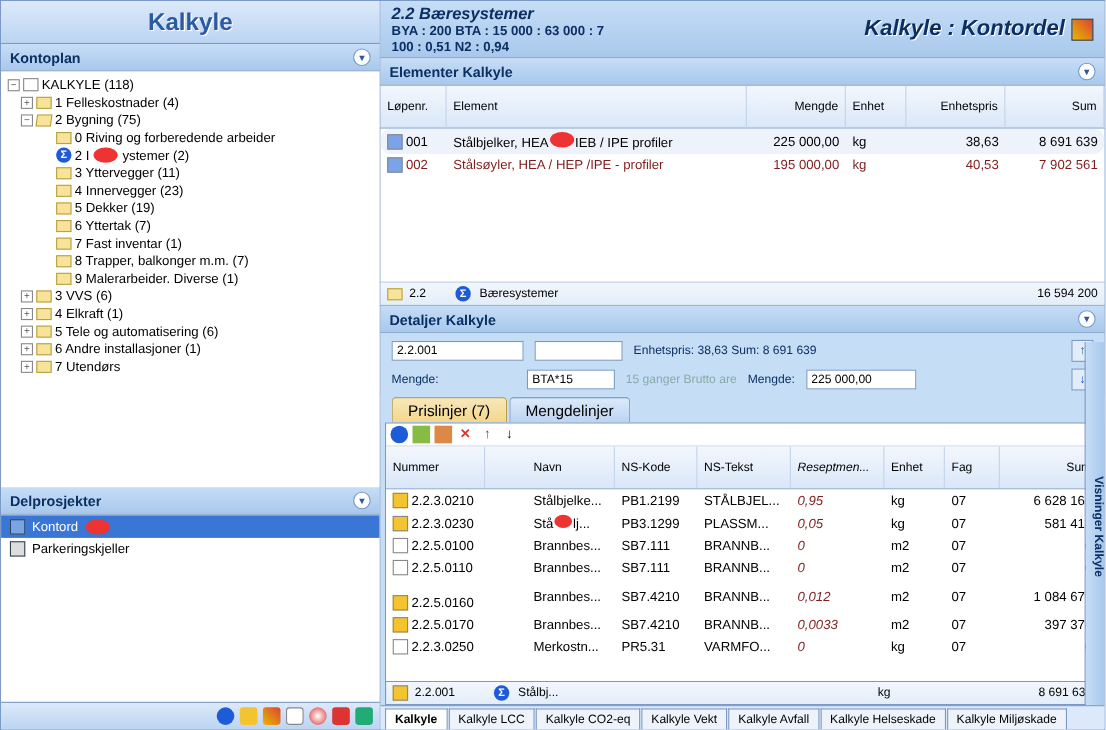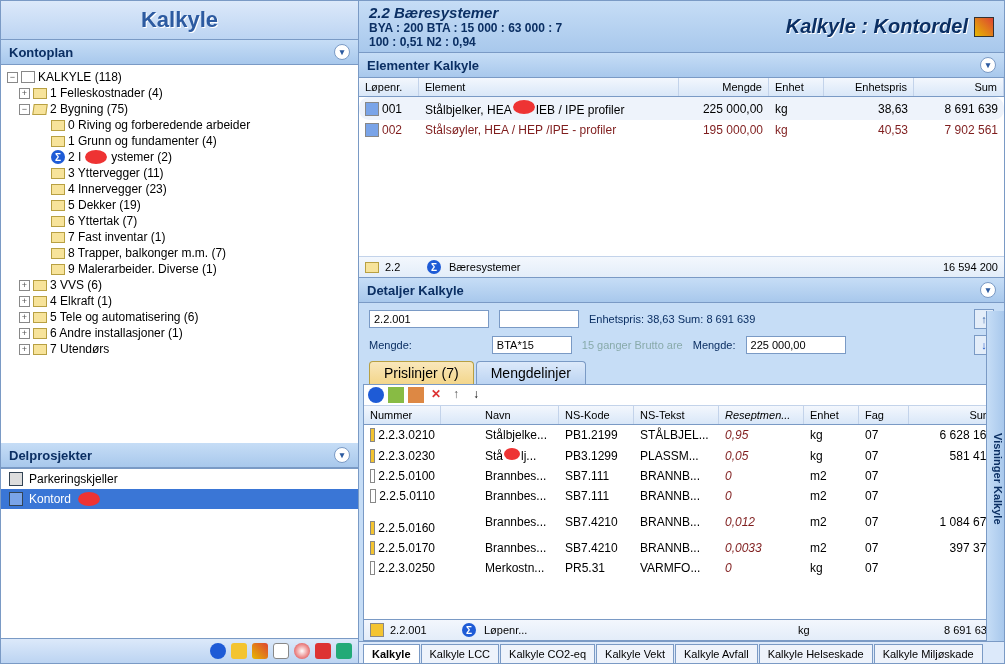--- a/index.html
+++ b/index.html
@@ -33,21 +33,21 @@
 .footer-bar .ico { width:16px;height:16px; border-radius:3px; display:inline-block;}
 
 .right-header { background:linear-gradient(#c6ddf6,#a8c8ec); padding:3px 10px; border-bottom:1px solid #7a9ac5; display:flex; justify-content:space-between; align-items:center;}
 .right-header .crumb { color:#0b2f63;}
 .right-header .crumb .t1{font-weight:bold;font-size:15px;font-style:italic;}
 .right-header .crumb .t2{font-size:12px;font-weight:bold;}
 .right-header .kk { font-size:20px; font-style:italic; font-weight:bold; color:#0b2f63; text-shadow:1px 1px #fff; display:flex;align-items:center;gap:6px;}
 .cube { width:20px;height:20px;background:linear-gradient(45deg,#e6b800,#d43);border:1px solid #333;}
 
 .grid-head { display:flex; background:linear-gradient(#f3f7fd,#d9e7f8); border-bottom:1px solid #7a9ac5; font-weight:normal; color:#000; font-size:11px;}
-.grid-head > div { padding:3px 6px; border-right:1px solid #c3d3ea;}
+.grid-head > div { padding:13px 6px; border-right:1px solid #c3d3ea;}
 .grid-body { background:#fff; overflow:auto;}
 .grid-row { display:flex; padding:1px 0; align-items:center;}
 .grid-row > div { padding:2px 6px; overflow:hidden; white-space:nowrap; text-overflow:ellipsis;}
 .grid-row.sel { background:#eef3fb;border-radius:10px;}
 .blue-text { color:#7f1d1d;}
 
 .elem-panel { display:flex; flex-direction:column; height: 200px; border-bottom:1px solid #7a9ac5;}
 .elem-sum { display:flex; align-items:center; padding:3px 6px; background:linear-gradient(#f3f7fd,#e3edf9); border-top:1px solid #c3d3ea; font-size:11px;}
 
 .detail-panel { flex:1; display:flex; flex-direction:column; background:#c6ddf6;}
@@ -64,21 +64,21 @@
 .toolbar { padding:2px 4px; display:flex;gap:4px;align-items:center;border-bottom:1px solid #c3d3ea;}
 .toolbar .tico { width:16px;height:16px;display:inline-block;}
 
 .bottom-tabs { display:flex; background:#dce9fa; border-top:1px solid #7a9ac5; padding:2px 4px 0 4px; gap:1px; font-size:11px;}
 .bottom-tabs .btab { padding:3px 8px; background:#eef3fb; border:1px solid #7a9ac5; border-bottom:none;}
 .bottom-tabs .btab.active { background:#fff; font-weight:bold;}
 
 .right-strip { position:absolute; right:0; top:310px; bottom:22px; width:18px; background:linear-gradient(90deg,#c6ddf6,#a8c8ec); border-left:1px solid #7a9ac5; writing-mode:vertical-rl; text-align:center; font-size:11px; color:#0b2f63; font-weight:bold; padding-top:6px;}
 
 .c-lop{width:60px;} .c-elem{flex:1;} .c-mng{width:90px;text-align:right;} .c-enh{width:55px;} .c-ep{width:90px;text-align:right;} .c-sum{width:90px;text-align:right;}
-.p-num{width:77px;} .p-navn{width:80px;margin-left:38px;} .p-ns{width:75px;} .p-nst{width:85px;} .p-rm{width:85px;font-style:italic;} .p-enh{width:55px;} .p-fag{width:50px;} .p-sum{width:90px;text-align:right;}
+.p-num{width:90px;} .p-navn{width:80px;margin-left:38px;} .p-ns{width:75px;} .p-nst{width:85px;} .p-rm{width:85px;font-style:italic;} .p-enh{width:55px;} .p-fag{width:50px;} .p-sum{width:90px;text-align:right;}
 .line-ico{width:14px;height:14px;display:inline-block;border:1px solid #888;}
 .status-row { display:flex; align-items:center; padding:3px 6px; background:linear-gradient(#f3f7fd,#e3edf9); border-top:1px solid #c3d3ea; font-size:11px; margin:0 4px; border:1px solid #7a9ac5; border-top:none;}
 </style>
 </head>
 <body>
 
 <div class="app">
 
   <div class="left">
     <div class="title-bar">Kalkyle</div>
@@ -104,25 +104,20 @@
           <span class="folder-open"></span>
           <span>2 Bygning (75)</span>
         </div>
       <div class="tree-row lvl2">
           <span class="expander blank"></span>
           <span class="folder"></span>
           <span>0 Riving og forberedende arbeider</span>
         </div>
       <div class="tree-row lvl2">
           <span class="expander blank"></span>
-          <span class="folder"></span>
-          <span>1 Grunn og fundamenter (4)</span>
-        </div>
-      <div class="tree-row lvl2">
-          <span class="expander blank"></span>
           <span class="sigma-ico">Σ</span>
           <span>2 I</span>
           <span class="redact"></span>
           <span>ystemer (2)</span>
         </div>
       <div class="tree-row lvl2">
           <span class="expander blank"></span>
           <span class="folder"></span>
           <span>3 Yttervegger (11)</span>
         </div>
@@ -181,28 +176,28 @@
           <span class="folder"></span>
           <span>7 Utendørs</span>
         </div>
     </div>
 
     <div class="panel-header">
       <span>Delprosjekter</span>
       <span class="chev">▾</span>
     </div>
     <div class="subprojects">
-      <div class="sp-row">
-          <span class="sp-ico" style="background:#ddd;"></span>
-          <span>Parkeringskjeller</span>
-        </div>
       <div class="sp-row sel">
           <span class="sp-ico"></span>
           <span>Kontord</span>
           <span class="redact"></span>
+        </div>
+      <div class="sp-row">
+          <span class="sp-ico" style="background:#ddd;"></span>
+          <span>Parkeringskjeller</span>
         </div>
     </div>
 
     <div class="footer-bar">
       <span class="ico" style="background:#1e5bd6;border-radius:50%;"></span>
       <span class="ico" style="background:#f4c430;"></span>
       <span class="ico" style="background:linear-gradient(45deg,#e6b800,#d43);"></span>
       <span class="ico" style="background:#fff;border:1px solid #888;"></span>
       <span class="ico" style="background:radial-gradient(#fff,#d33);border-radius:50%;"></span>
       <span class="ico" style="background:#d33;"></span>
@@ -383,21 +378,21 @@
               <div class="p-fag">07</div>
               <div class="p-sum">0</div>
             </div>
           </div>
       </div>
 
       <div class="status-row">
         <span class="line-ico" style="background:#f4c430;"></span>
         <span style="width:70px;padding-left:6px;">2.2.001</span>
         <span class="sigma-ico" style="margin:0 8px;">Σ</span>
-        <span style="width:80px;">Løpenr...</span>
+        <span style="width:80px;">Stålbj...</span>
         <span style="flex:1;"></span>
         <span style="width:55px;">kg</span>
         <span style="width:50px;"></span>
         <span style="width:90px;text-align:right;">8 691 639</span>
       </div>
 
       <div class="bottom-tabs" id="bottom-tabs">
           <div class="btab active">Kalkyle</div>
           <div class="btab">Kalkyle LCC</div>
           <div class="btab">Kalkyle CO2-eq</div>

